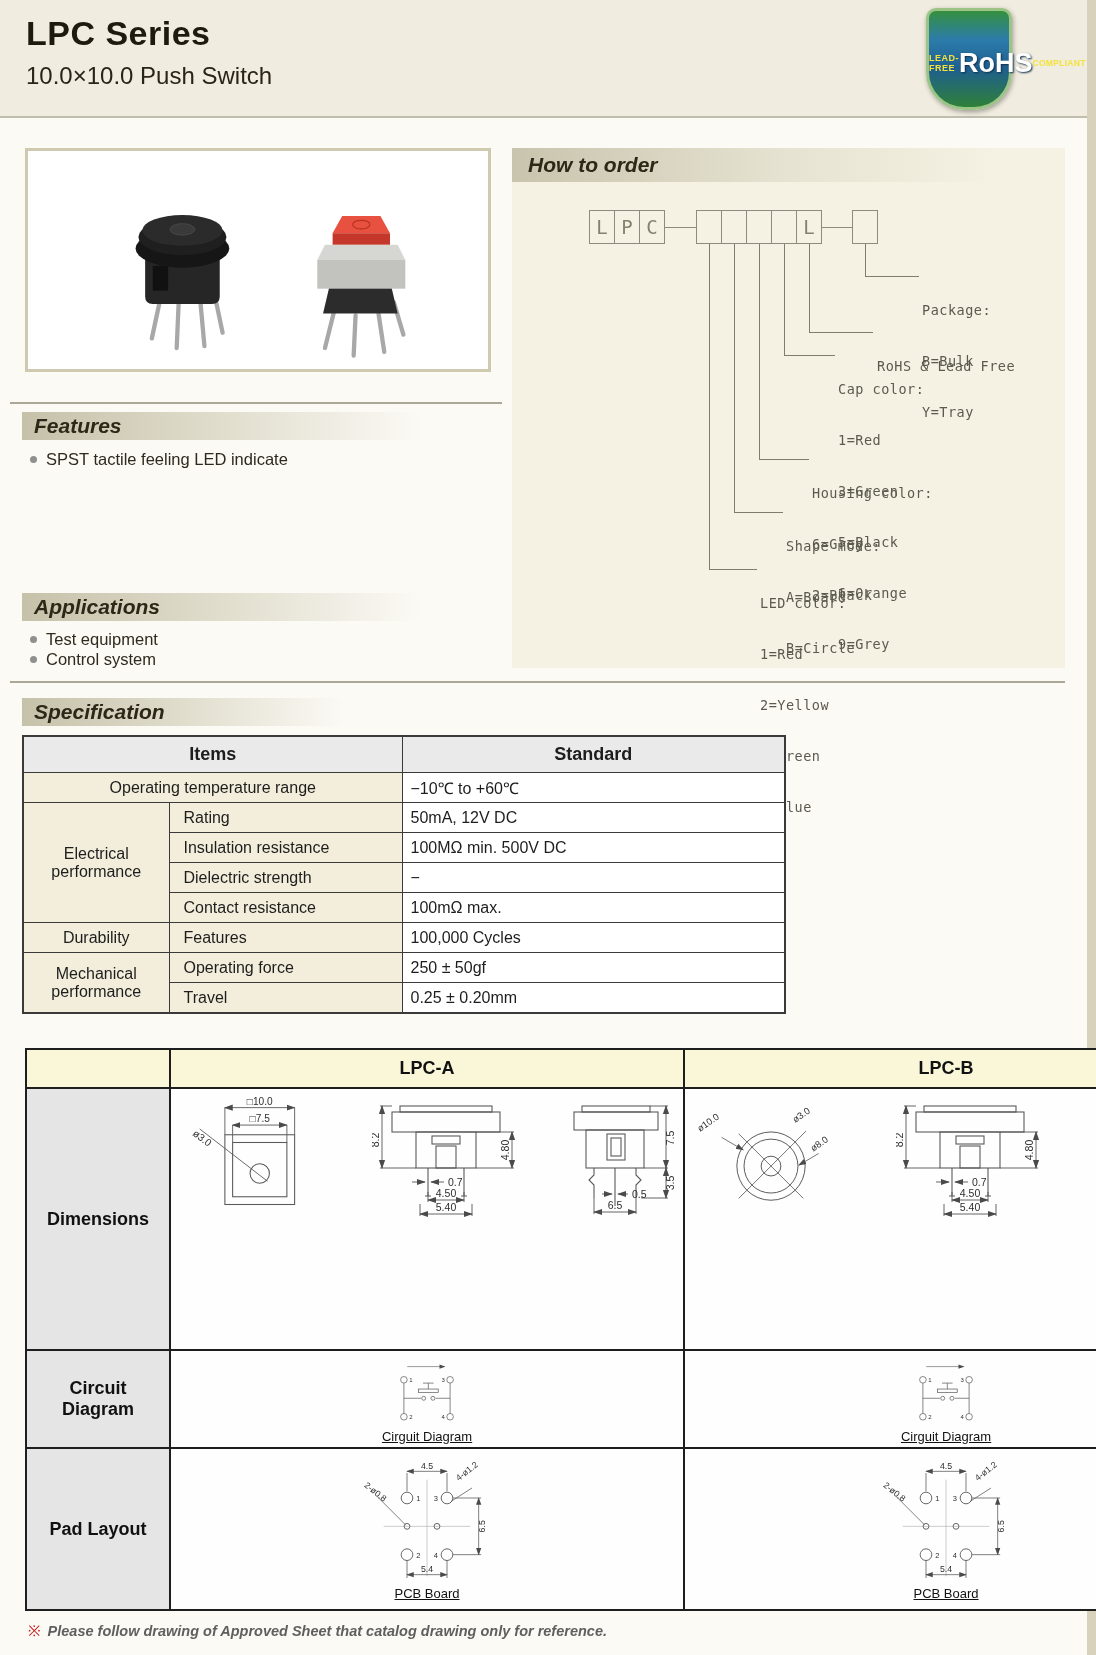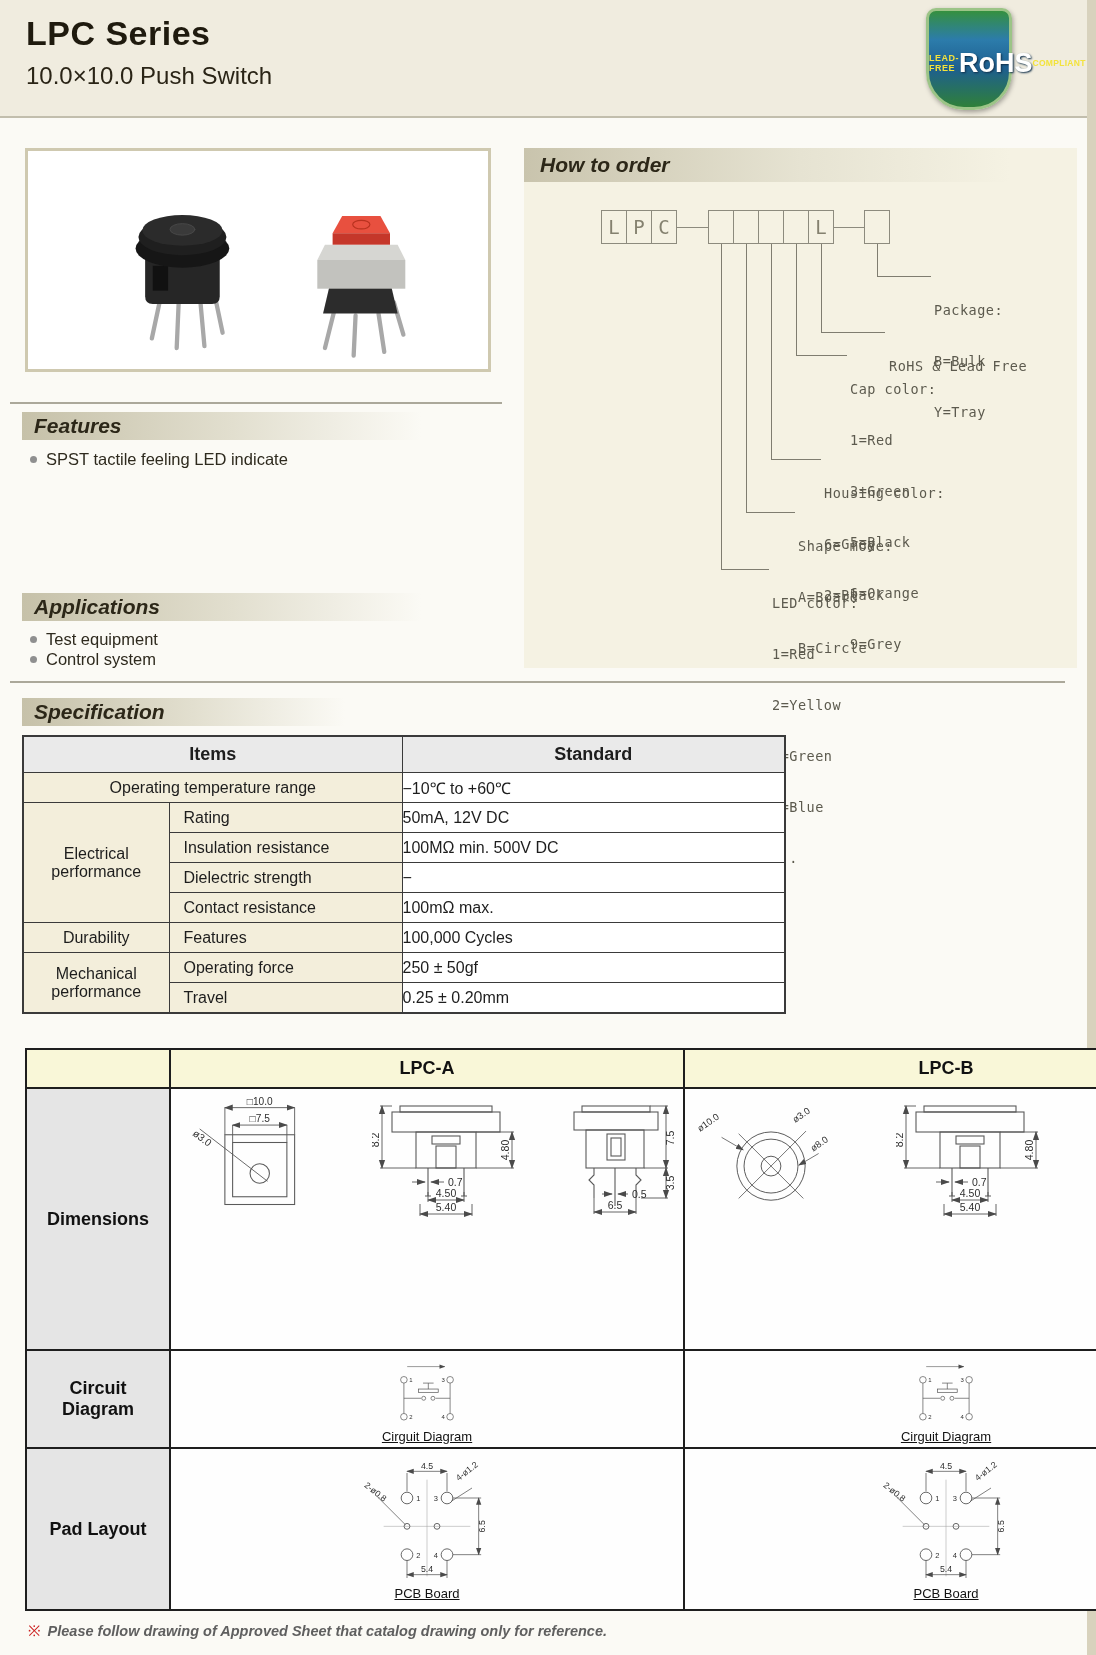--- a/index.html
+++ b/index.html
@@ -33,42 +33,42 @@
 
   
   .photo{position:absolute;left:25px;top:148px;width:466px;height:224px;background:#fff;
          border:3px solid #cfc9b0;box-sizing:border-box;display:flex;align-items:center;justify-content:center;}
 
   
   .bul{position:absolute;display:flex;align-items:center;font-size:16.5px;color:#2e2a1e;}
   .bul::before{content:"";width:7px;height:7px;border-radius:50%;background:#8f8f8f;margin-right:9px;flex:0 0 auto;}
 
   
-  .hto{position:absolute;left:524px;top:148px;width:553px;height:520px;background:#f5f2e3;}
+  .hto{position:absolute;left:512px;top:148px;width:553px;height:520px;background:#f5f2e3;}
   .hto-band{position:absolute;left:0;top:0;width:100%;height:34px;box-sizing:border-box;
             background:linear-gradient(to right,#c9c4ad 0%,#e6e3d2 50%,rgba(245,242,227,0) 88%);
             display:flex;align-items:center;padding-left:16px;
             font-size:21px;font-style:italic;font-weight:bold;color:#2c2718;}
   .obox{position:absolute;top:62px;width:26px;height:34px;border:1px solid #8d8b7e;box-sizing:border-box;
         display:flex;align-items:center;justify-content:center;
         font-family:"DejaVu Sans Mono",monospace;font-size:19px;color:#84816f;background:transparent;}
   .conn{position:absolute;height:1px;background:#8d8b7e;}
   .elb{position:absolute;border-left:1px solid #7f7d70;border-bottom:1px solid #7f7d70;}
   .leg{position:absolute;font-family:"DejaVu Sans Mono",monospace;font-size:13.5px;color:#5c5a4e;
        letter-spacing:.5px;line-height:17px;white-space:pre;}
 
   
   .spec{position:absolute;left:22px;top:735px;border-collapse:collapse;background:#fff;
         border:2px solid #3a3a3a;table-layout:fixed;}
   .spec th,.spec td{border:1px solid #3a3a3a;color:#1d1d1d;}
   .spec th{background:#eaeaea;font-size:18px;height:33px;font-weight:bold;}
   .spec td{height:27px;font-size:16px;}
   .spec .g{background:#f3eedb;text-align:center;}
   .spec .i{background:#f3eedb;padding-left:14px;}
-  .spec .v{padding-left:0;background:#fff;}
+  .spec .v{padding-left:8px;background:#fff;}
 
   
   .diag{position:absolute;left:25px;top:1048px;border-collapse:collapse;border:2px solid #1e1e1e;
         table-layout:fixed;background:#fff;}
   .diag td{border:2px solid #1e1e1e;}
   .diag .dh td{background:#f9f7d8;height:35px;text-align:center;font-size:18px;font-weight:bold;color:#111;}
   .diag .lc{background:#e5e5e5;text-align:center;font-size:18px;font-weight:bold;color:#111;padding:0 20px;}
   .diag .cell{background:#fefefe;vertical-align:top;}
   .dimcol{display:flex;align-items:center;padding-top:4px;gap:40px;}
   .dimrow{display:flex;gap:36px;align-items:flex-start;}

